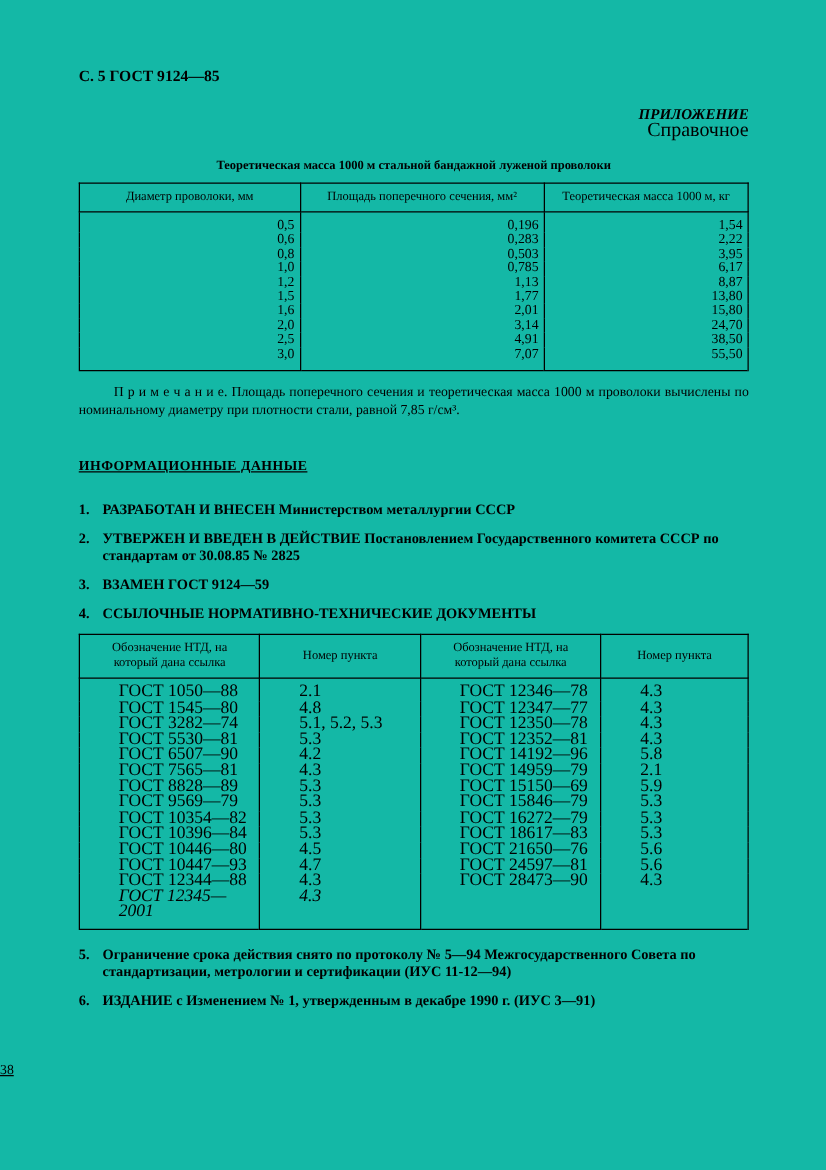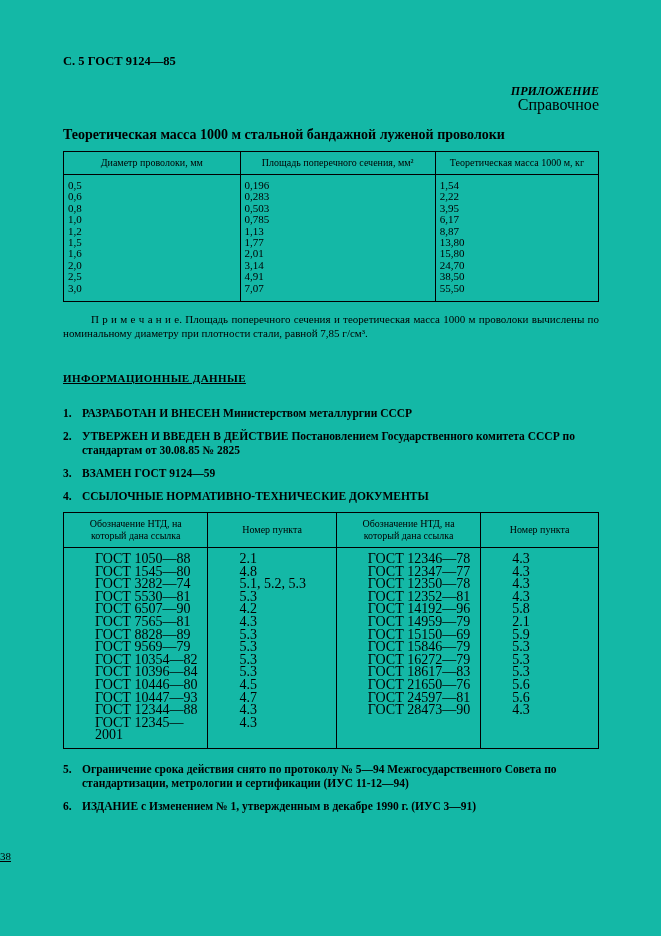--- a/index.html
+++ b/index.html
@@ -5,50 +5,50 @@
   html, body { margin:0; padding:0; background:#e8e8e8; }
   .page {
     width:661px; height:936px; margin:0 auto; background:#14b8a6;
     position:relative; box-sizing:border-box; padding:54px 62px 0 63px;
     font-family:"Liberation Serif", serif; color:#000;
   }
   .doc-header { font-weight:bold; font-size:12.5px; }
   .annex { text-align:right; margin-top:16px; line-height:13px; }
   .annex-title { font-style:italic; font-weight:bold; font-size:12px; }
   .annex-sub { font-size:16px; }
-  .table-title { font-weight:bold; font-size:14px; margin:16px 0 8px; }
+  .table-title { text-align:center; font-weight:bold; font-size:10px; margin:16px 0 8px; }
 
   table { border-collapse:collapse; width:100%; table-layout:fixed; }
   .t1, .t2 { border:1px solid #000; }
   .t1 th, .t2 th {
     border:1px solid #000; font-weight:normal; font-size:10px;
     text-align:center; vertical-align:middle; padding:5px 8px; line-height:12px;
   }
   .t1 td {
     border-left:1px solid #000; border-right:1px solid #000;
-    font-size:11px; text-align:left; padding:0 4px; line-height:11.4px;
+    font-size:11px; text-align:right; padding:0 4px; line-height:11.4px;
   }
   .t1 tbody tr:first-child td { padding-top:5px; }
   .t1 tbody tr:last-child td { padding-bottom:7px; }
 
   .note { font-size:11px; line-height:13.5px; margin:11px 0 0; text-align:justify; text-indent:28px; }
 
   .info-title { text-align:left; font-weight:bold; font-size:11px; margin:32px 0 0; letter-spacing:0.4px;text-decoration:underline; }
   .info-items { margin-top:22px; }
   .info-item { font-weight:bold; font-size:11.5px; line-height:14px; margin-top:9px; padding-left:19px; }
   .info-item .num { display:inline-block; width:19px; margin-left:-19px; }
 
   .t2 { margin-top:9px; }
   .t2 td {
     border-left:1px solid #000; border-right:1px solid #000;
     font-size:14px; line-height:12.6px; padding:0; vertical-align:top;
   }
   .t2 td.ref, .t2 td.pnum { padding-left:31px; }
   .t2 tbody tr:first-child td { padding-top:5px; }
-  .t2 tbody tr:last-child td { padding-bottom:6px; }
+  .t2 tbody tr:last-child td { padding-bottom:6px;font-style:italic; }
 
   .after-table { margin-top:13px; }
   .page-num { position:absolute; left:0; bottom:74px; width:100%; text-align:left; font-size:11px;text-decoration:underline; }
 </style>
 </head>
 <body>
 
 <div class="page">
 
   <div class="doc-header">С. 5 ГОСТ 9124—85</div>

